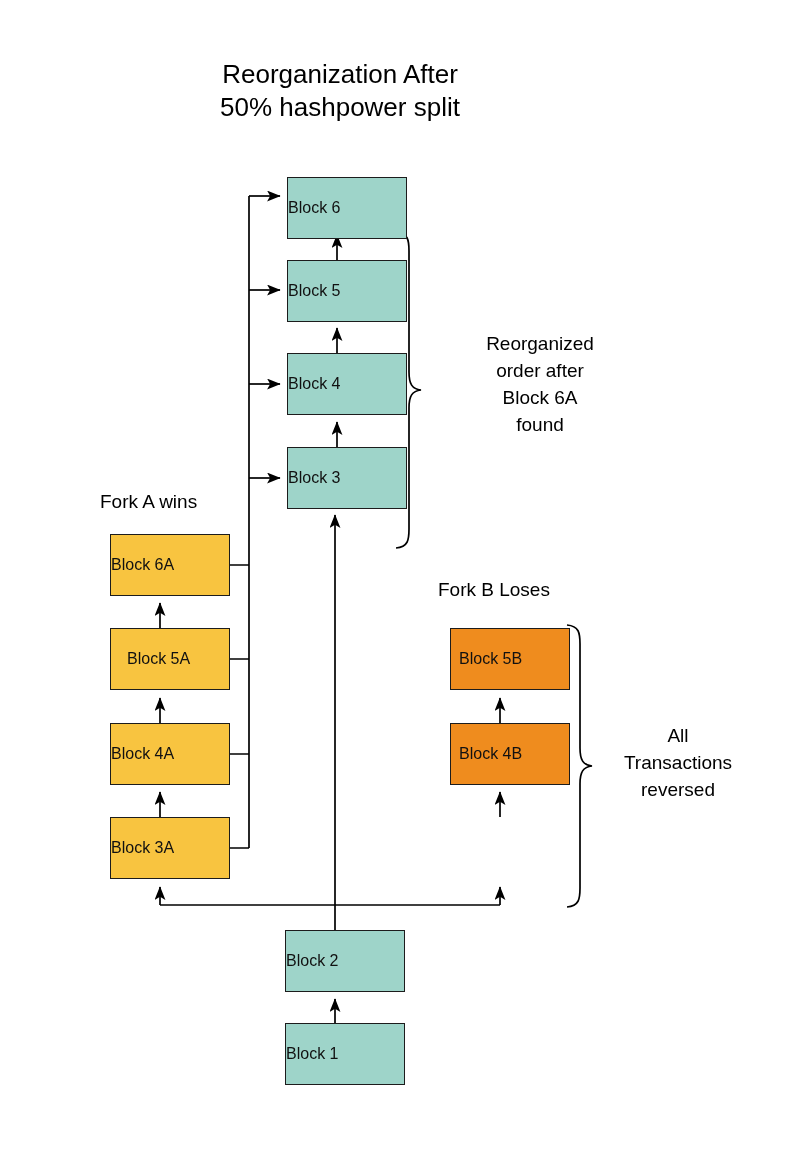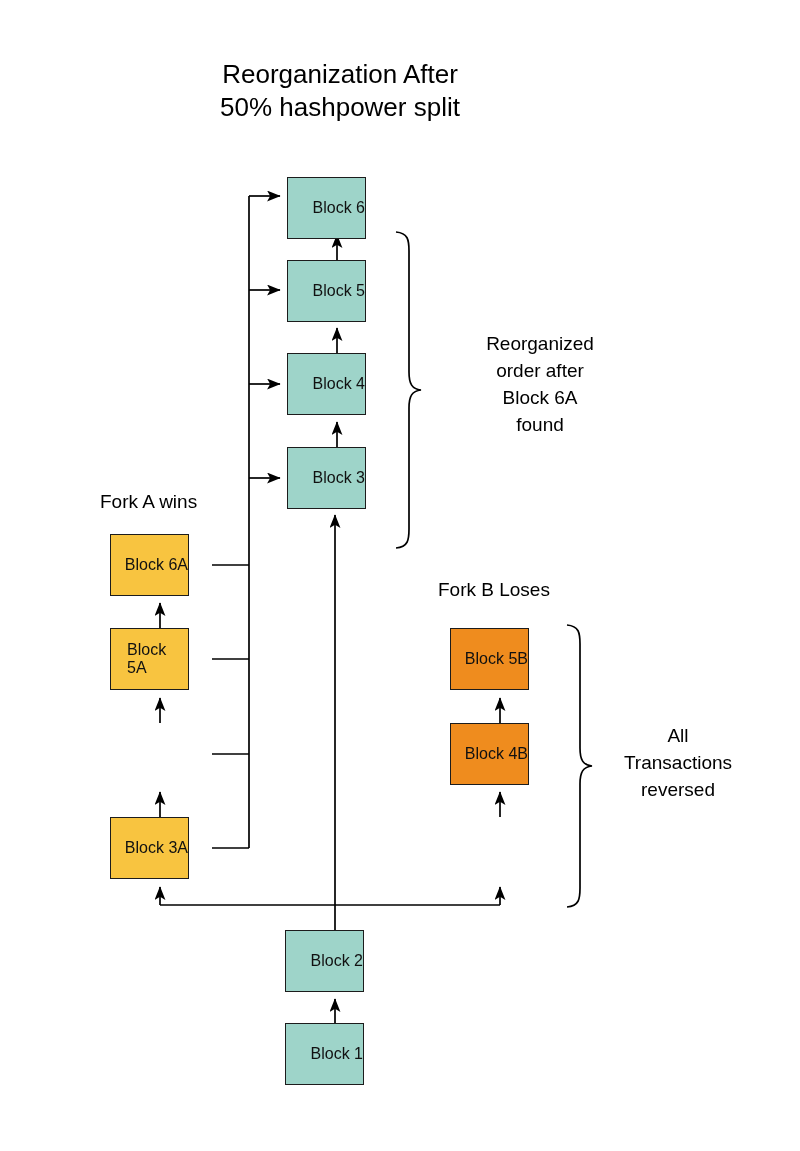--- a/index.html
+++ b/index.html
@@ -4,26 +4,26 @@
 <style>
   html,body{margin:0;padding:0;background:#ffffff;}
   body{width:800px;height:1151px;position:relative;overflow:hidden;
        font-family:"Liberation Sans","DejaVu Sans",sans-serif;color:#000;}
   #canvas{position:absolute;left:0;top:0;width:800px;height:1151px;}
   svg.layer{position:absolute;left:0;top:0;width:800px;height:1151px;pointer-events:none;}
 
   .title{position:absolute;left:100px;top:58px;width:480px;text-align:center;
          font-size:26px;line-height:33px;color:#000;}
 
-  .blk{position:absolute;width:79px;height:62px;box-sizing:border-box;
-       border:1.6px solid #1c1c1c;display:flex;align-items:center;justify-content:flex-end;
+  .blk{position:absolute;width:120px;height:62px;box-sizing:border-box;
+       border:1.6px solid #1c1c1c;display:flex;align-items:center;justify-content:flex-start;
        font-size:16px;color:#111;}
   .blk.teal{background:#9ed4c9;}
   .blk.yellow{background:#f8c440;}
-  .blk.orange{background:#ef8c1e;}
+  .blk.orange{background:#ef8c1e;padding-left:8px;}
 
   .lbl{position:absolute;font-size:19px;color:#000;white-space:nowrap;}
 
   .note{position:absolute;text-align:center;font-size:19px;line-height:27px;color:#000;}
 </style>
 </head>
 <body>
 
 <div id="canvas">
 
@@ -107,20 +107,23 @@
   </div>
 
   <div class="lbl" style="left:100px;top:491px;">Fork A wins</div>
 
   <div class="blk yellow" style="left:110px;top:534px;">
     <span>Block 6A</span>
   </div>
   <div class="blk yellow" style="left:110px;top:628px;padding-left:16px;">
     <span>Block 5A</span>
   </div>
+  <div class="blk yellow" style="left:110px;top:723px;">
+    <span>Block 4A</span>
+  </div>
   <div class="blk yellow" style="left:110px;top:817px;">
     <span>Block 3A</span>
   </div>
 
   <div class="lbl" style="left:438px;top:579px;">Fork B Loses</div>
 
   <div class="blk orange" style="left:450px;top:628px;">
     <span>Block 5B</span>
   </div>
   <div class="blk orange" style="left:450px;top:723px;">

